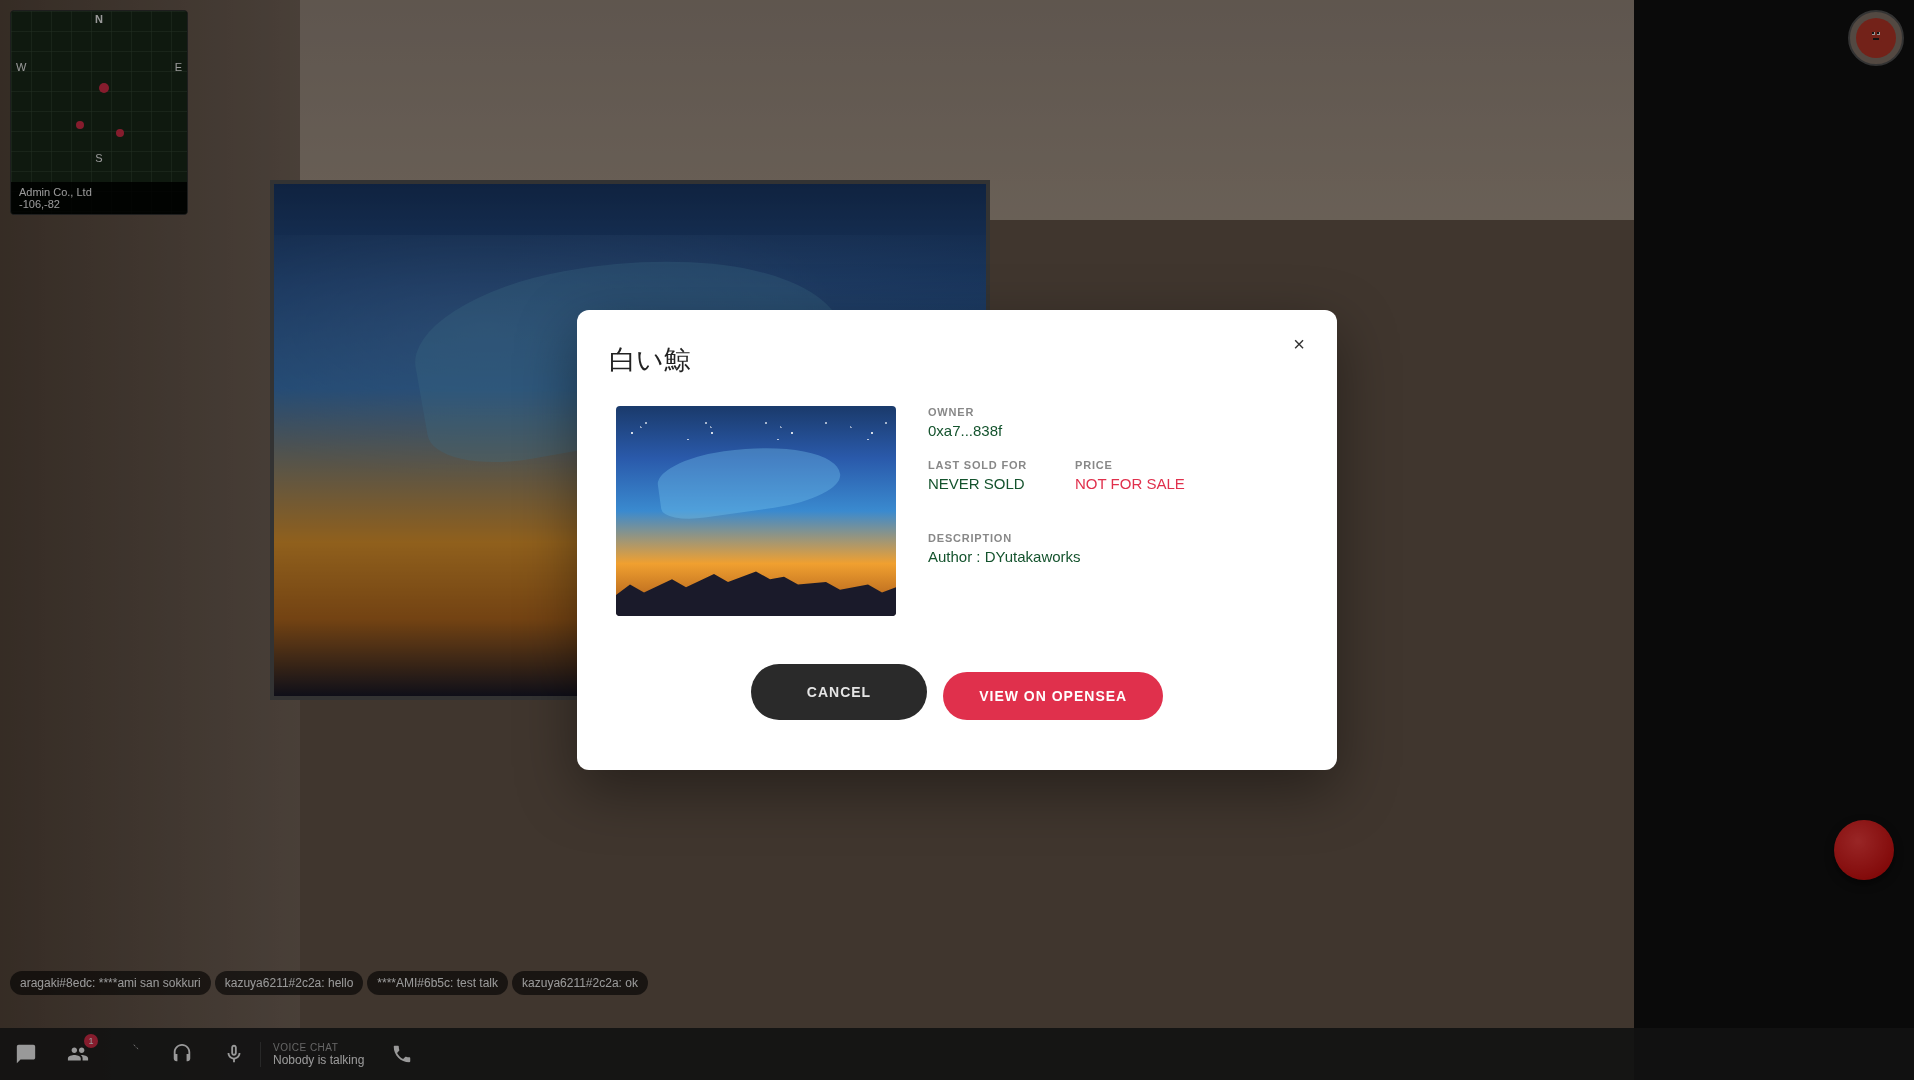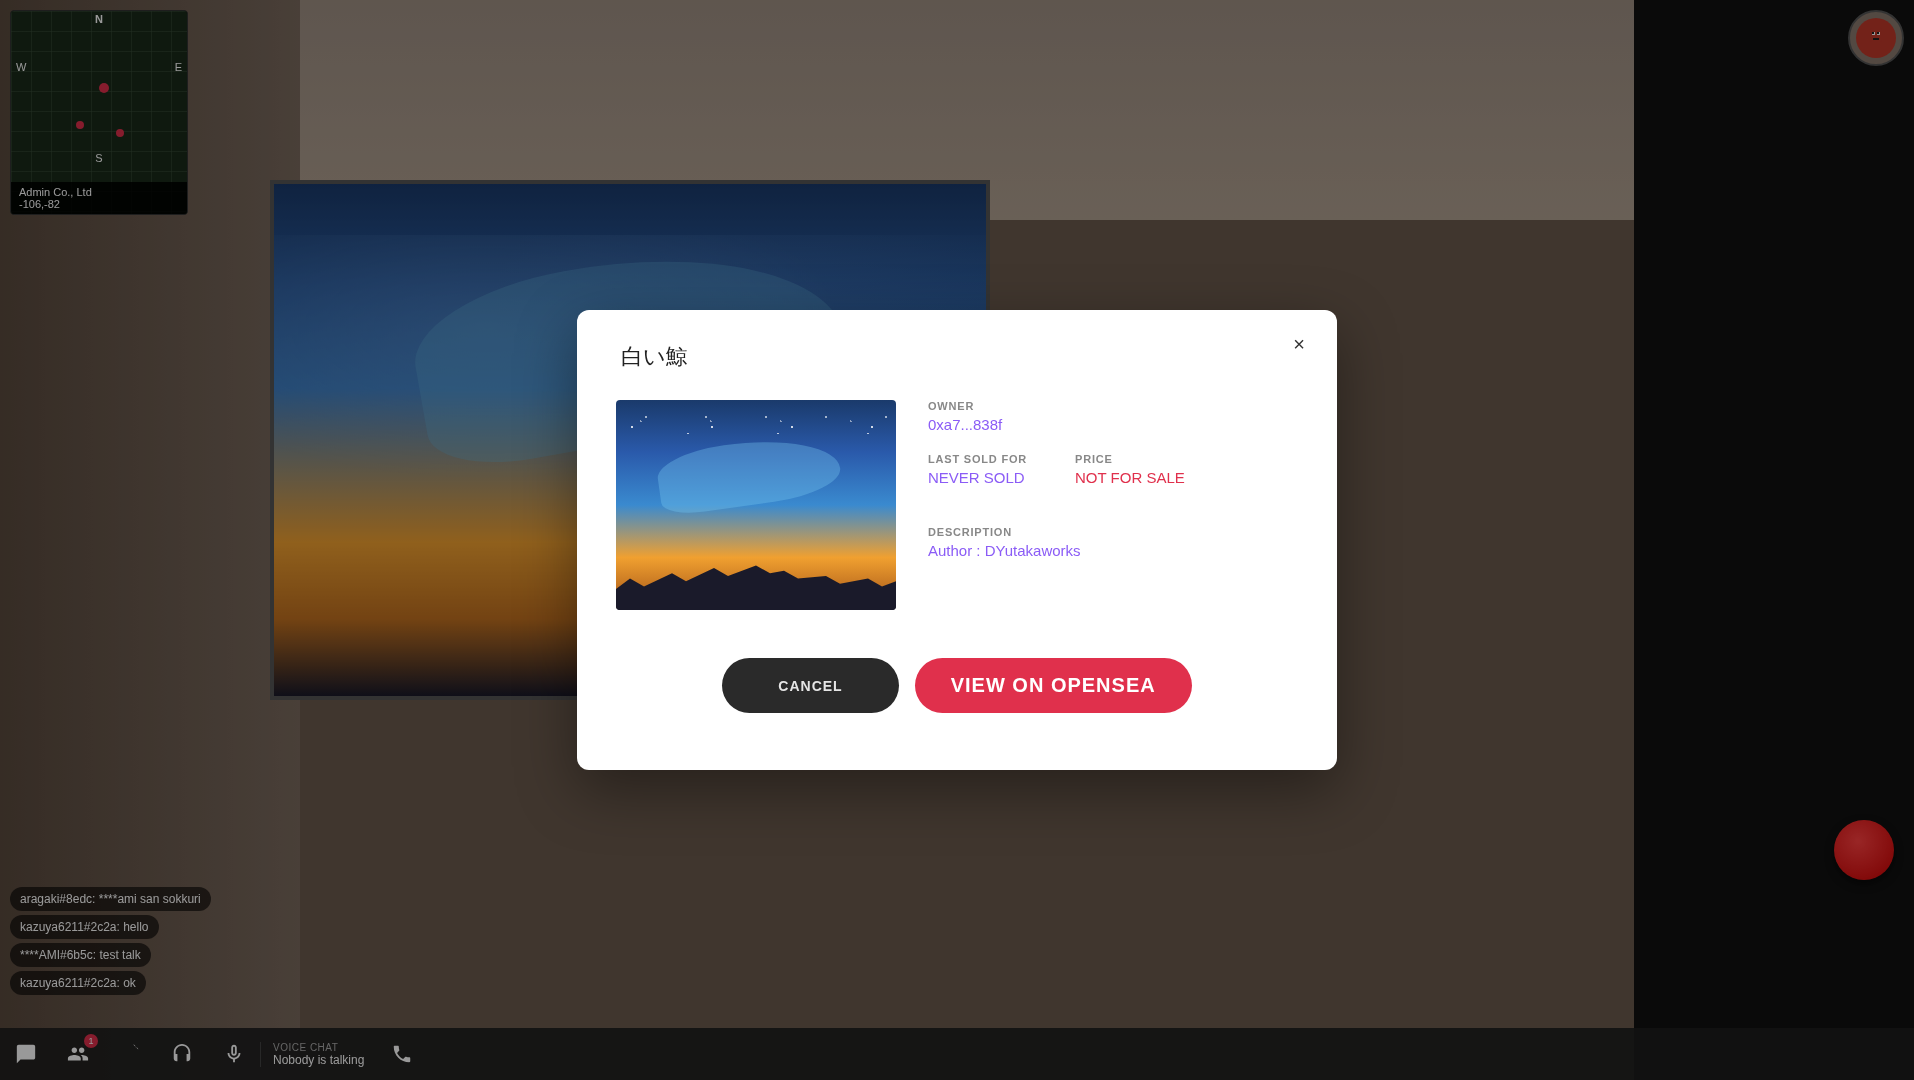--- a/index.html
+++ b/index.html
@@ -207,21 +207,21 @@
       color: #fff;
       font-size: 11px;
     }
 
     
     .chat-messages {
       position: absolute;
       bottom: 85px;
       left: 10px;
       display: flex;
-      flex-direction: column;
+      flex-direction: row;
       gap: 4px;
     }
 
     .chat-bubble {
       background: rgba(0,0,0,0.6);
       color: #fff;
       font-size: 12px;
       padding: 5px 10px;
       border-radius: 12px;
       max-width: 320px;
@@ -340,25 +340,24 @@
       background: #fff;
       border-radius: 12px;
       width: 760px;
       min-height: 460px;
       padding: 32px;
       position: relative;
       box-shadow: 0 20px 60px rgba(0,0,0,0.4);
     }
 
     .modal-title {
-      font-size: 22px;
+      font-size: 27px;
       color: #222;
       margin-bottom: 28px;
       font-weight: 500;
-      margin-left: 12px;
     }
 
     .modal-close {
       position: absolute;
       top: 18px;
       right: 22px;
       width: 32px;
       height: 32px;
       background: none;
       border: none;
@@ -432,21 +431,21 @@
       font-size: 11px;
       color: #888;
       text-transform: uppercase;
       letter-spacing: 0.8px;
       margin-bottom: 4px;
       font-weight: 600;
     }
 
     .info-value {
       font-size: 15px;
-      color: #8b5cf6;
+      color: #14532d;
       font-weight: 500;
     }
 
     .info-row {
       display: flex;
       gap: 48px;
       margin-bottom: 20px;
     }
 
     .price-value {
@@ -474,25 +473,26 @@
       cursor: pointer;
       text-transform: uppercase;
     }
 
     .btn-opensea {
       background: #e0304c;
       color: #fff;
       border: none;
       border-radius: 30px;
       padding: 16px 36px;
-      font-size: 20px;
+      font-size: 14px;
       font-weight: 700;
       letter-spacing: 1px;
       cursor: pointer;
       text-transform: uppercase;
+      margin-top: 8px;
     }
   </style>
 </head>
 <body>
 
 <div class="game-scene">
   <div class="ceiling"></div>
   <div class="wall-left"></div>
 
   <div class="artwork-on-wall">

